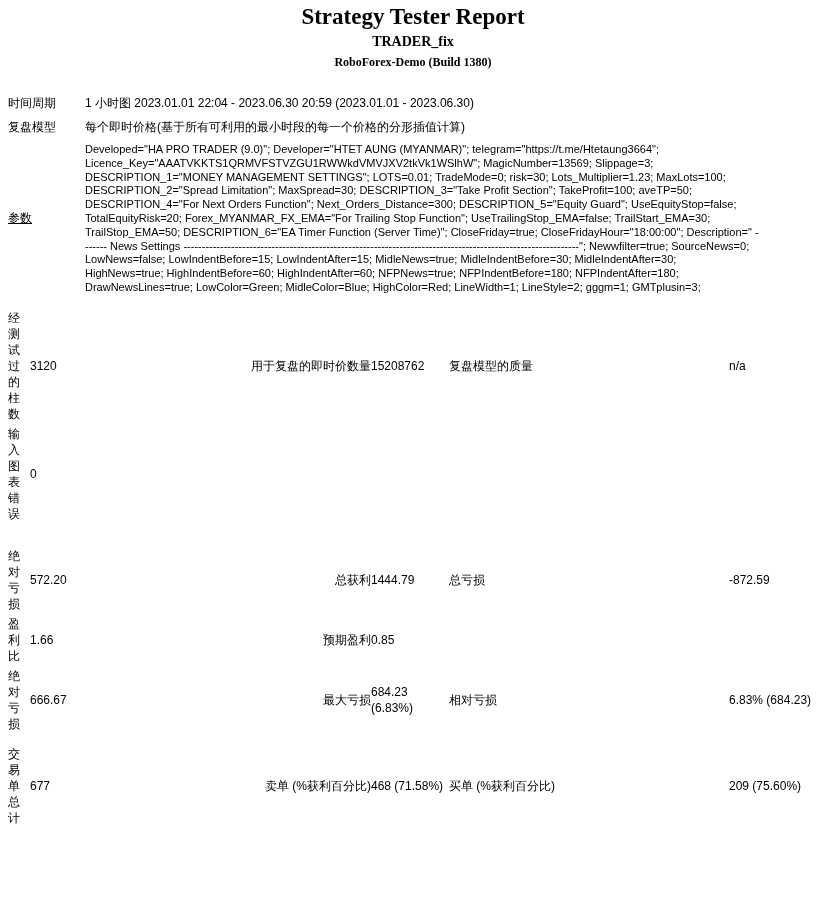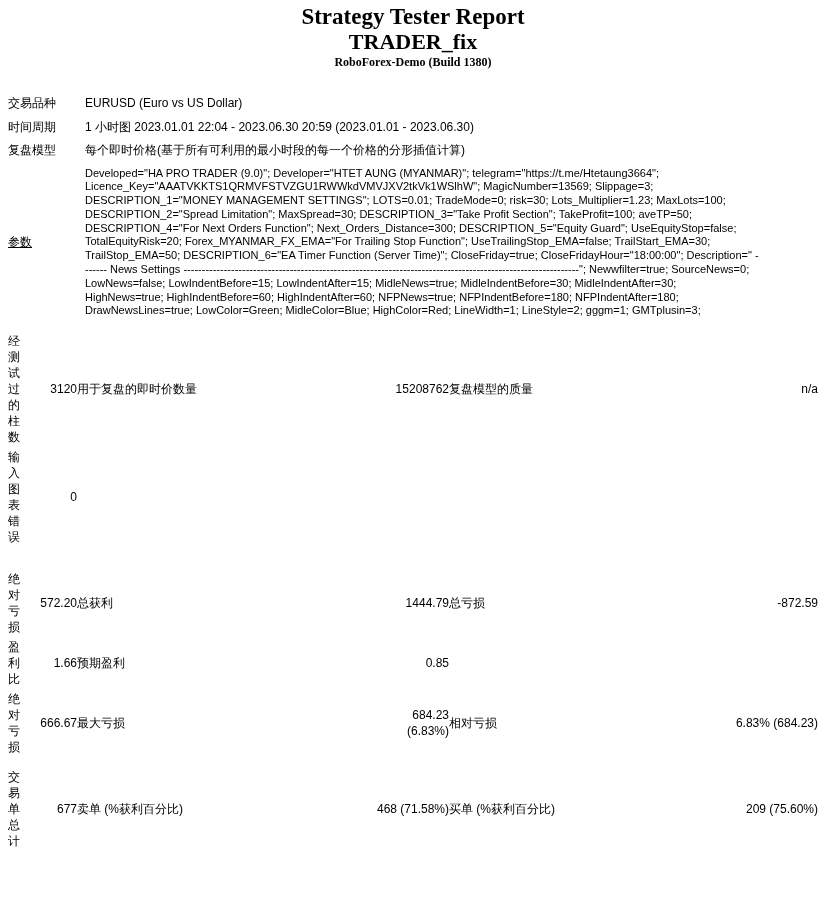--- a/index.html
+++ b/index.html
@@ -8,60 +8,56 @@
     font-family: "Liberation Sans", "DejaVu Sans", sans-serif;
     font-size: 12px;
   }
   .header { text-align: center; padding-top: 4px; }
   .title {
     font-family: "Liberation Serif", "DejaVu Serif", serif;
     font-weight: bold; font-size: 23px; line-height: 26px; margin: 0;
   }
   .subtitle {
     font-family: "Liberation Serif", "DejaVu Serif", serif;
-    font-weight: bold; font-size: 22px; line-height: 21px; margin: 1px 0 0 0;
+    font-weight: bold; font-size: 14px; line-height: 21px; margin: 1px 0 0 0;
   }
   .server {
     font-family: "Liberation Serif", "DejaVu Serif", serif;
     font-weight: bold; font-size: 12px; line-height: 15px; margin: 3px 0 0 0;
   }
   table { border-collapse: collapse; table-layout: fixed; }
   .info-table { width: 810px; margin: 22px 8px 0 8px; }
   .info-table td { padding: 4px 0; line-height: 15.5px; vertical-align: top; }
   .info-table td.params-label-cell { vertical-align: middle; text-decoration: underline; }
   .params-block { overflow: hidden; }
   .param-line { font-size: 11px; line-height: 13.8px; white-space: nowrap; overflow: hidden; }
   .stats-table { width: 810px; margin: 9px 4px 0 8px; }
   .stats-table td { padding: 2px 0; line-height: 16px; vertical-align: middle; }
   .vlabel { word-break: break-all; line-height: 16px; vertical-align: middle; }
-  .val { text-align: right; }
-  .lab1 { padding-left: 8px; }
+  .val { }
+  .lab1 { padding-left: 8px; text-align: right; }
   .lab2 { padding-left: 9px; }
   .spacer-a td { height: 22px; padding: 0; }
   .spacer-b td { height: 10px; padding: 0; }
 </style>
 </head>
 <body>
 
 <div class="header">
   <div class="title">Strategy Tester Report</div>
   <div class="subtitle">TRADER_fix</div>
   <div class="server">RoboForex-Demo (Build 1380)</div>
 </div>
 
 <table class="info-table">
   <colgroup>
       <col style="width:77px">
       <col style="width:733px">
     </colgroup>
   <tbody>
-      <tr>
-    <td>交易品种</td>
-    <td>EURUSD (Euro vs US Dollar)</td>
-  </tr>
   <tr>
     <td>时间周期</td>
     <td>1 小时图 2023.01.01 22:04 - 2023.06.30 20:59 (2023.01.01 - 2023.06.30)</td>
   </tr>
   <tr>
     <td>复盘模型</td>
     <td>每个即时价格(基于所有可利用的最小时段的每一个价格的分形插值计算)</td>
   </tr>
   <tr>
     <td class="params-label-cell">参数</td>

